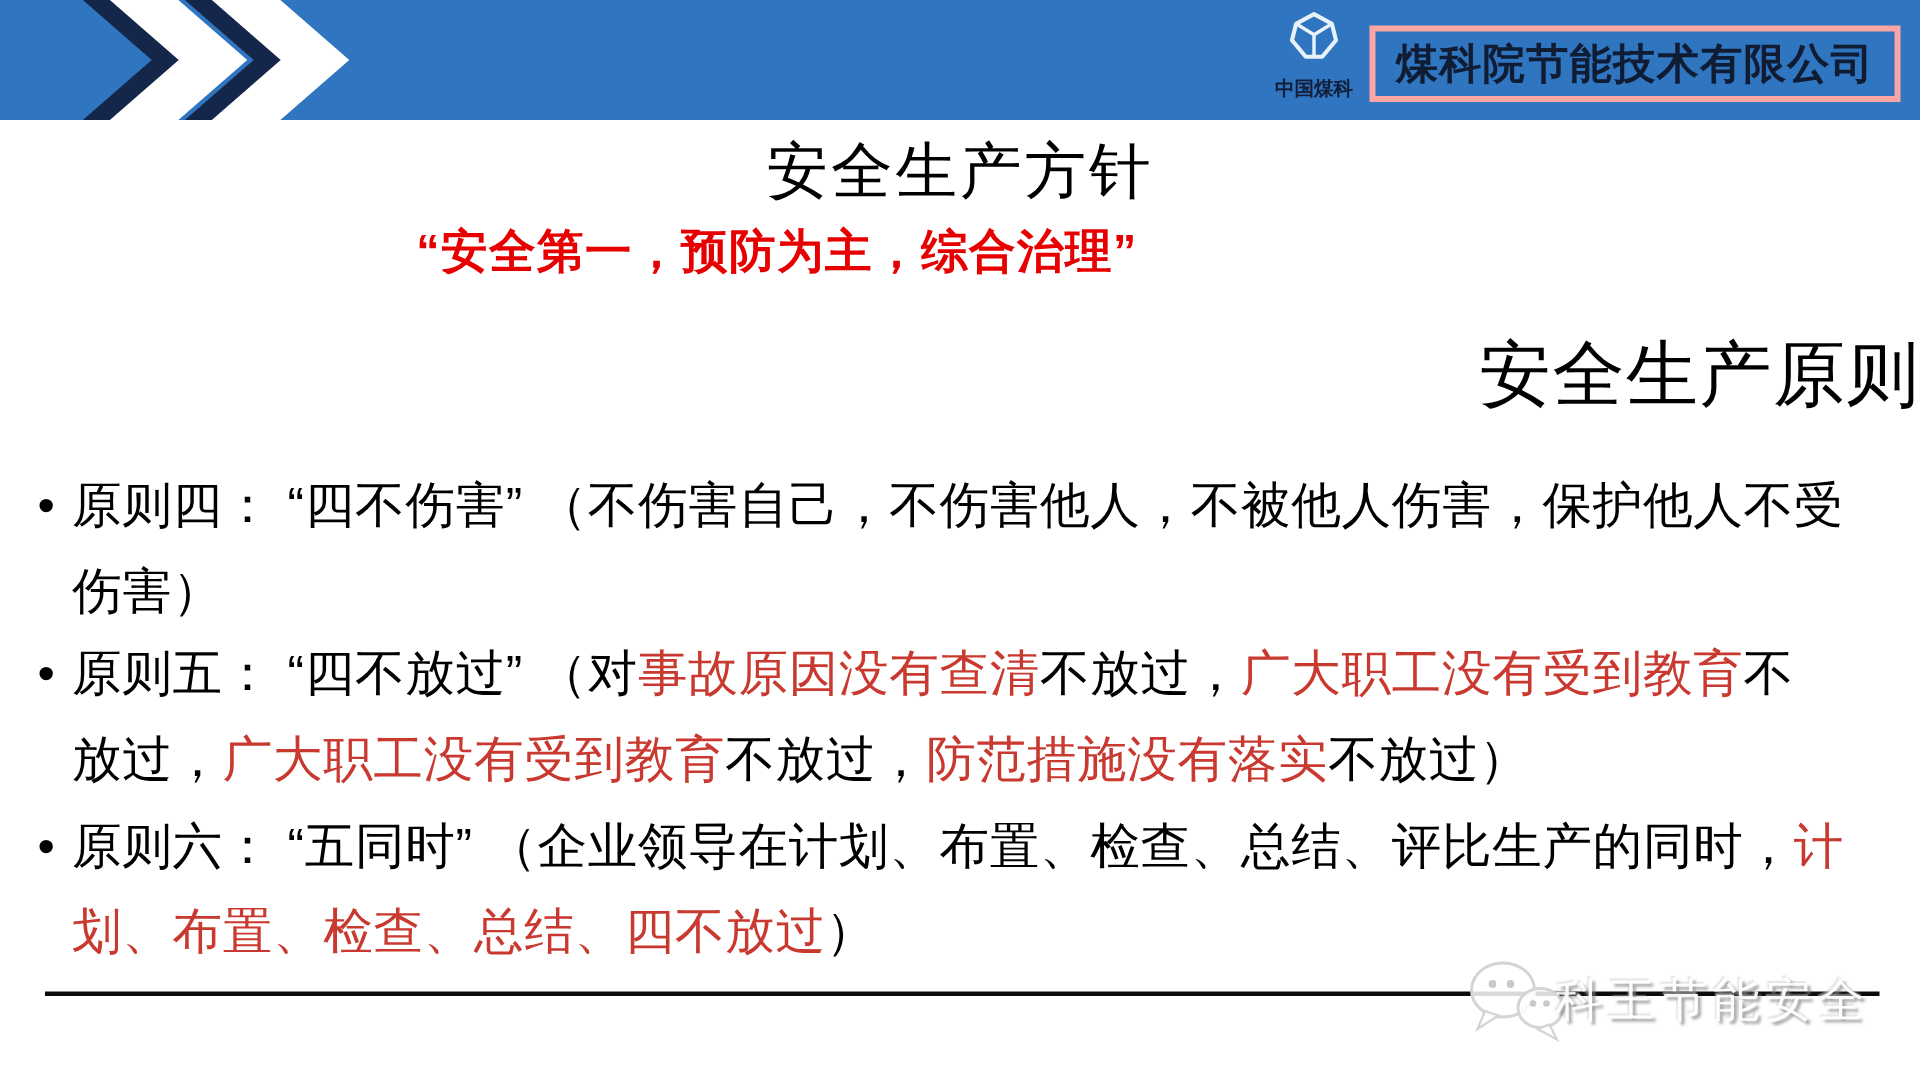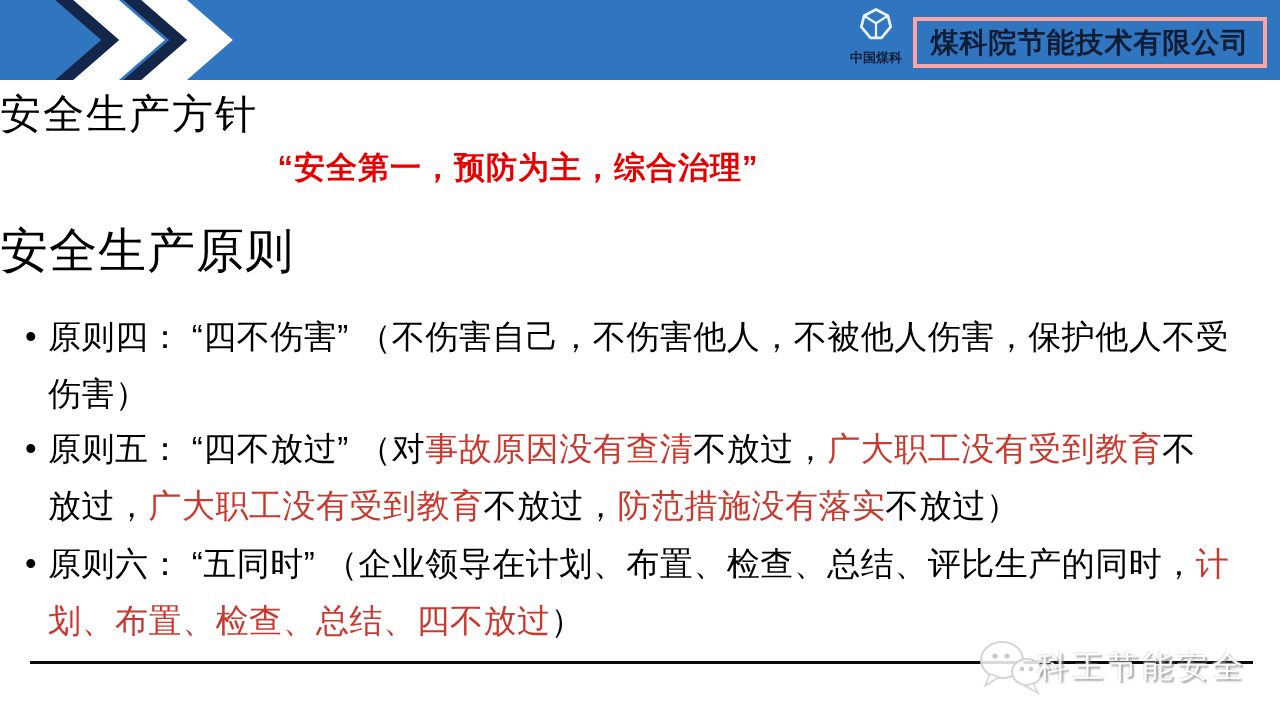--- a/index.html
+++ b/index.html
@@ -20,31 +20,31 @@
   }
   .logo{
     position:absolute; top:6px; right:372px; width:64px; text-align:center;
   }
   .logo .logo-label{
     display:block; font-size:13px; font-weight:700; color:#111f3a; margin-top:1px;
     letter-spacing:0px; white-space:nowrap;
   }
   
   .page-title{
-    position:absolute; top:92px; left:0; width:1280px; text-align:left;
+    position:absolute; top:92px; left:0; width:1280px; text-align:center;
     font-family:"Liberation Serif","DejaVu Serif",serif;
     font-size:41px; line-height:1.1; color:#000; letter-spacing:2px; font-weight:400;
   }
   .policy-quote{
     position:absolute; top:149px; left:0; width:1036px; text-align:center;
     font-size:31px; line-height:1.2; font-weight:700; color:var(--accent-red,#e60000);
     letter-spacing:1px;
   }
   .section-title{
-    position:absolute; top:222px; left:0; width:1280px; text-align:left;
+    position:absolute; top:222px; left:0; width:1280px; text-align:right;
     font-family:"Liberation Serif","DejaVu Serif",serif;
     font-size:48px; line-height:1.2; color:#000; letter-spacing:1px; font-weight:400;
   }
   
   .bullets{ position:absolute; left:25px; top:0; width:1225px; }
   .bullet-item{ position:absolute; left:0; width:1225px; }
   .bullet-item.b0{ top:308px; }
   .bullet-item.b1{ top:420px; }
   .bullet-item.b2{ top:535px; }
   .bullet-line{

